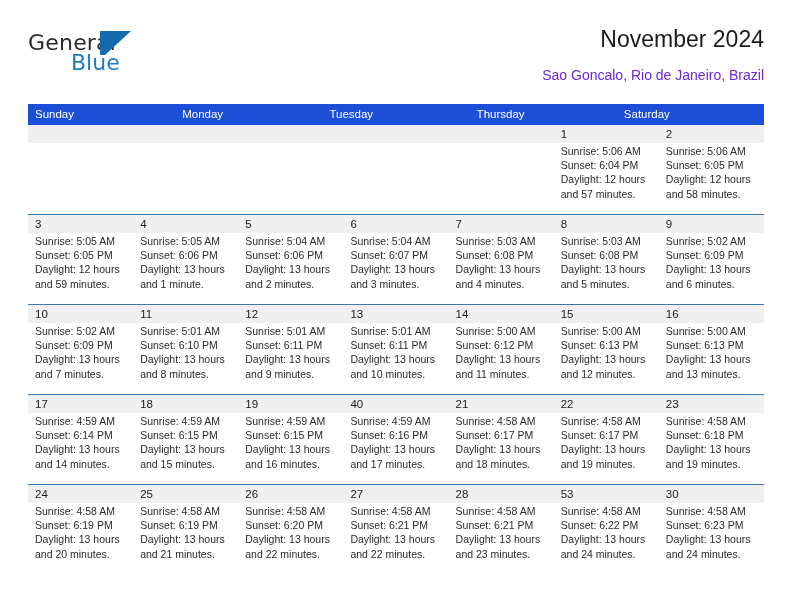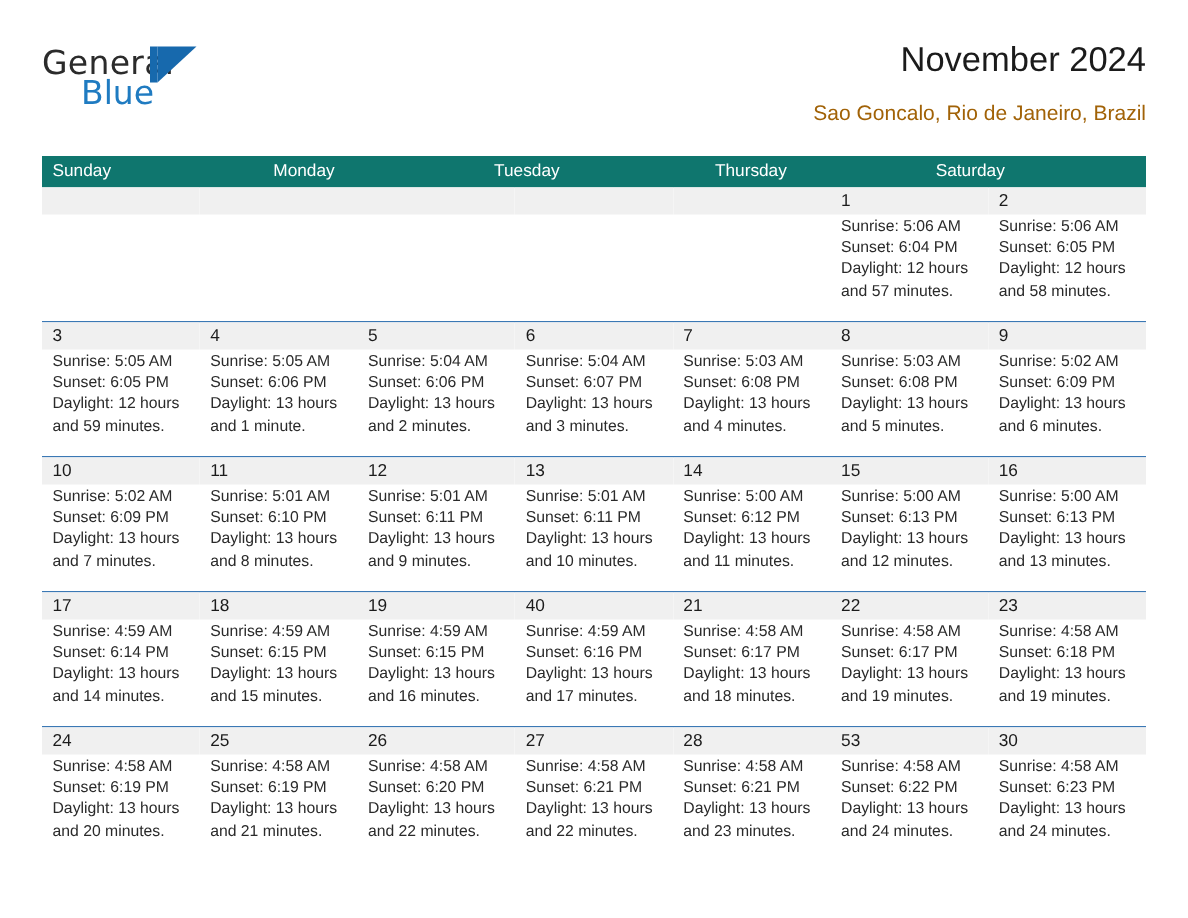--- a/index.html
+++ b/index.html
@@ -41,21 +41,21 @@
     left: 0;
     top: 0;
     font-size: 22px;
     letter-spacing: 0.2px;
     color: #2b2b2b;
     font-family: "DejaVu Sans", sans-serif;
     font-weight: 400;
   }
   .brand-blue {
     position: absolute;
-    left: 26px;
+    left: 43px;
     top: 20px;
     font-size: 22px;
     color: #1f7bc1;
     font-family: "DejaVu Sans", sans-serif;
     font-weight: 400;
   }
   .brand-mark-bar {
     position: absolute;
     left: 72px;
     top: 1px;
@@ -83,36 +83,36 @@
     font-size: 23px;
     font-weight: 400;
     color: #1b1b1b;
     line-height: 34px;
     white-space: nowrap;
   }
   .cal-subtitle {
     margin-top: 10px;
     font-size: 14px;
     font-weight: 400;
-    color: #a16207;
+    color: #6d28d9;
     line-height: 18px;
     white-space: nowrap;
     margin-left: 17px;
   }
 
   
   .calendar {
     position: absolute;
     left: 28px;
     top: 104px;
     width: 736px;
   }
   .cal-head {
     display: flex;
-    background: #0f766e;
+    background: #1d4ed8;
     height: 21px;
   }
   .cal-head .dow {
     flex: 1 1 0;
     box-sizing: border-box;
     color: #ffffff;
     font-size: 11.5px;
     line-height: 21px;
     padding-left: 7px;
     white-space: nowrap;

